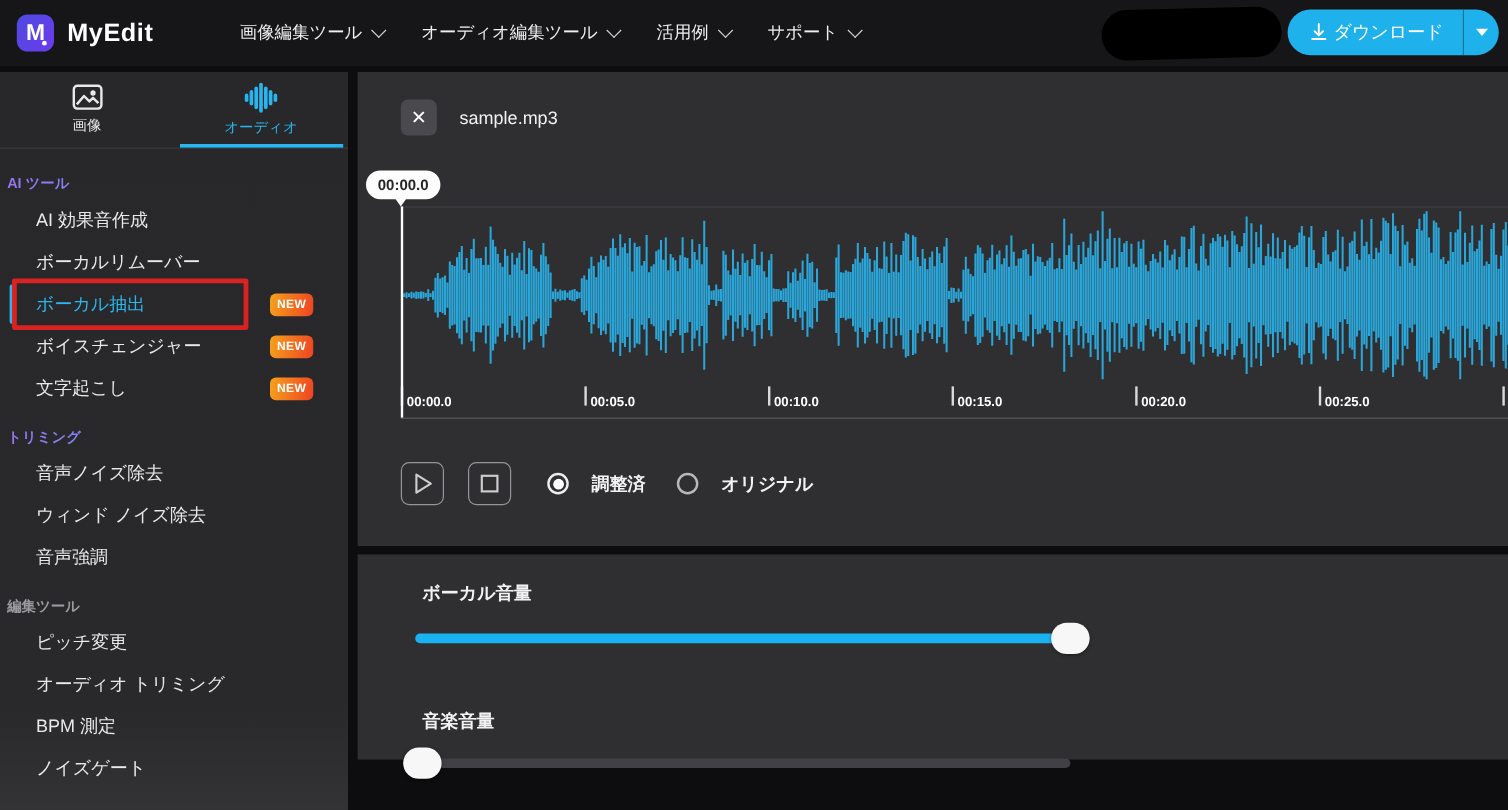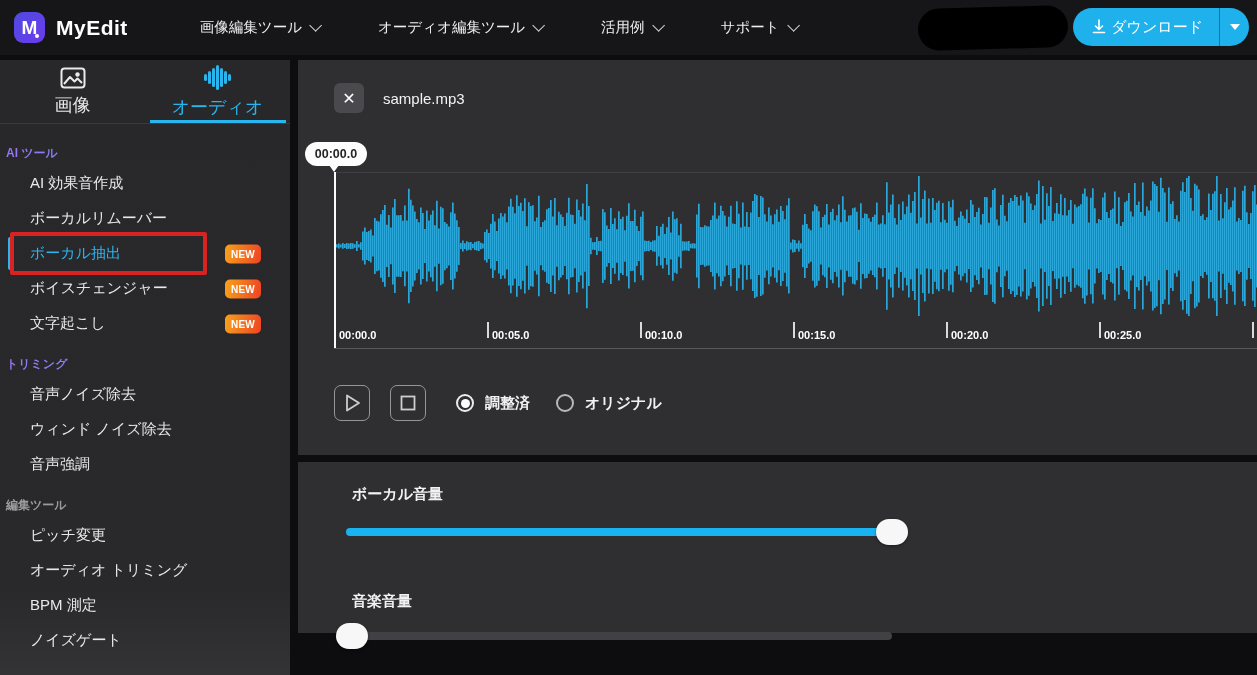--- a/index.html
+++ b/index.html
@@ -8,34 +8,34 @@
   #app { position:relative; width:1257px; height:675px; overflow:hidden; background:#0d0d0f; }
 
   
   .navbar { position:absolute; left:0; top:0; width:1257px; height:55px; background:#161619; display:flex; align-items:center; }
   .brand { display:flex; align-items:center; gap:11px; padding-left:14px; }
   .logo { width:31px; height:31px; border-radius:9px; background:linear-gradient(135deg,#4e4be0 0%,#6b3bec 100%);
           display:flex; align-items:center; justify-content:center; position:relative; }
   .logo span { color:#fff; font-weight:bold; font-size:19px; line-height:1; }
   .logo i { position:absolute; right:6px; bottom:5px; width:4px; height:4px; background:#fff; border-radius:50%; }
   .brand-name { color:#fff; font-size:21px; font-weight:bold; letter-spacing:0.5px; }
-  .nav-menus { display:flex; align-items:center; gap:60px; margin-left:72px; }
+  .nav-menus { display:flex; align-items:center; gap:33px; margin-left:72px; }
   .nav-menu { display:flex; align-items:center; gap:7px; color:#efefef; font-size:14.5px; cursor:pointer; }
   .chev { width:9px; height:9px; border-right:1.8px solid #cfcfcf; border-bottom:1.8px solid #cfcfcf; transform:rotate(45deg) translateY(-3px); }
   .redaction { position:absolute; right:189px; top:7px; width:150px; height:42px; background:#000; border-radius:22px; transform:rotate(-1.5deg); }
   .dl-group { position:absolute; right:8px; top:8px; height:38px; display:flex; border-radius:19px; overflow:hidden; }
   .dl-main { display:flex; align-items:center; gap:4px; padding:0 16px 0 18px; color:#fff; font-size:15px; cursor:pointer; }
   .dl-arrow { width:30px; display:flex; align-items:center; justify-content:center; border-left:1px solid rgba(10,40,60,.45); cursor:pointer; }
   .dl-arrow .tri { width:0; height:0; border-left:5px solid transparent; border-right:5px solid transparent; border-top:6px solid #fff; }
 
   
   .sidebar { position:absolute; left:0; top:60px; width:290px; height:615px; background:linear-gradient(180deg,#28282b 0%,#29292c 86%,#333336 100%); }
   .tabs { display:flex; height:64px; border-bottom:1px solid #3a3a3e; }
   .tab { flex:1; display:flex; flex-direction:column; align-items:center; justify-content:center; gap:4px; cursor:pointer; position:relative; }
-  .tab-label { font-size:18px; color:#e9e9eb; }
+  .tab-label { font-size:12px; color:#e9e9eb; }
   .tab.active .tab-label { color:#29b6ef; }
   .tab.active::after { content:""; position:absolute; left:50%; transform:translateX(-50%); bottom:0; width:136px; height:3px; background:#29b6ef; }
   .wave-icon { display:flex; align-items:center; gap:1.5px; height:26px; }
   .wave-icon i { width:2.6px; border-radius:2px; background:#29b6ef; }
   .sections { padding-top:16px; }
   .section-title { height:26px; display:flex; align-items:center; padding-left:6px; font-size:12px; font-weight:bold; }
   .section-title.grad { background:linear-gradient(90deg,#9a74f2 0%,#38b2f2 100%); -webkit-background-clip:text; background-clip:text; color:transparent; }
   .section-title.plain { color:#9b9b9f; }
   .section-gap { margin-top:10px; }
   .side-item { position:relative; height:35px; display:flex; align-items:center; padding-left:30px; font-size:15px; color:#e9e9ec; cursor:pointer; }
@@ -55,21 +55,21 @@
              color:#252525; font-size:12.5px; font-weight:bold; display:flex; align-items:center; justify-content:center; }
   .tooltip-tail { position:absolute; left:31px; top:105px; width:0; height:0; border-left:5px solid transparent; border-right:5px solid transparent; border-top:7px solid #fdfdfd; }
   .wave-region { position:absolute; left:36px; top:112px; width:923px; height:176px; border-top:1px solid #404044; cursor:pointer; }
   .wave-bottom-line { position:absolute; left:36px; top:288px; width:923px; height:1px; background:#59595c; }
   .playhead { position:absolute; left:36px; top:112px; width:2px; height:176px; background:#fcfcfc; }
   .tick { position:absolute; width:2px; height:16px; background:#d9d9d9; top:262px; }
   .tick-label { position:absolute; top:269px; font-size:11px; font-weight:bold; color:#fff; }
   .ctrl-btn { position:absolute; top:325px; width:36px; height:36px; border:1.5px solid #96969a; border-radius:7px;
               background:transparent; display:flex; align-items:center; justify-content:center; cursor:pointer; }
   .radio-row { position:absolute; left:158px; top:325px; height:36px; display:flex; align-items:center; gap:26px; }
-  .radio-opt { display:flex; align-items:center; gap:11px; cursor:pointer; }
+  .radio-opt { display:flex; align-items:center; gap:19px; cursor:pointer; }
   .radio-circle { width:18px; height:18px; border-radius:50%; border:2px solid #ededee; display:flex; align-items:center; justify-content:center; }
   .radio-circle.off { border-color:#b9b9bc; }
   .radio-dot { width:9px; height:9px; border-radius:50%; background:#fff; }
   .radio-label { color:#f2f2f2; font-size:15px; font-weight:bold; }
 
   
   .mixer { position:absolute; left:298px; top:462px; width:959px; height:171px; background:#2f2f32; }
   .slider-label { position:absolute; left:54px; font-size:15px; font-weight:bold; color:#f2f2f2; }
   .slider { position:absolute; height:28px; }
   .slider-track { position:absolute; left:0; right:0; top:10px; height:8px; border-radius:4px; }

